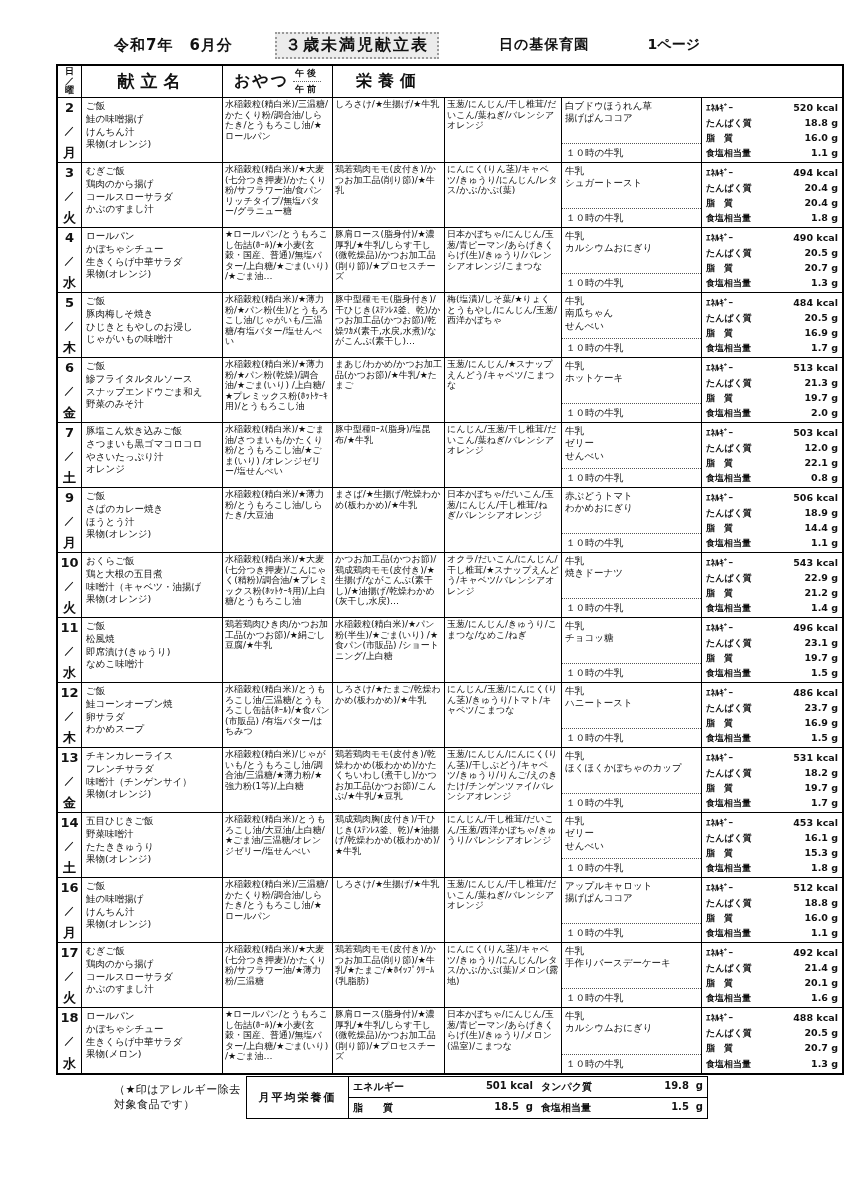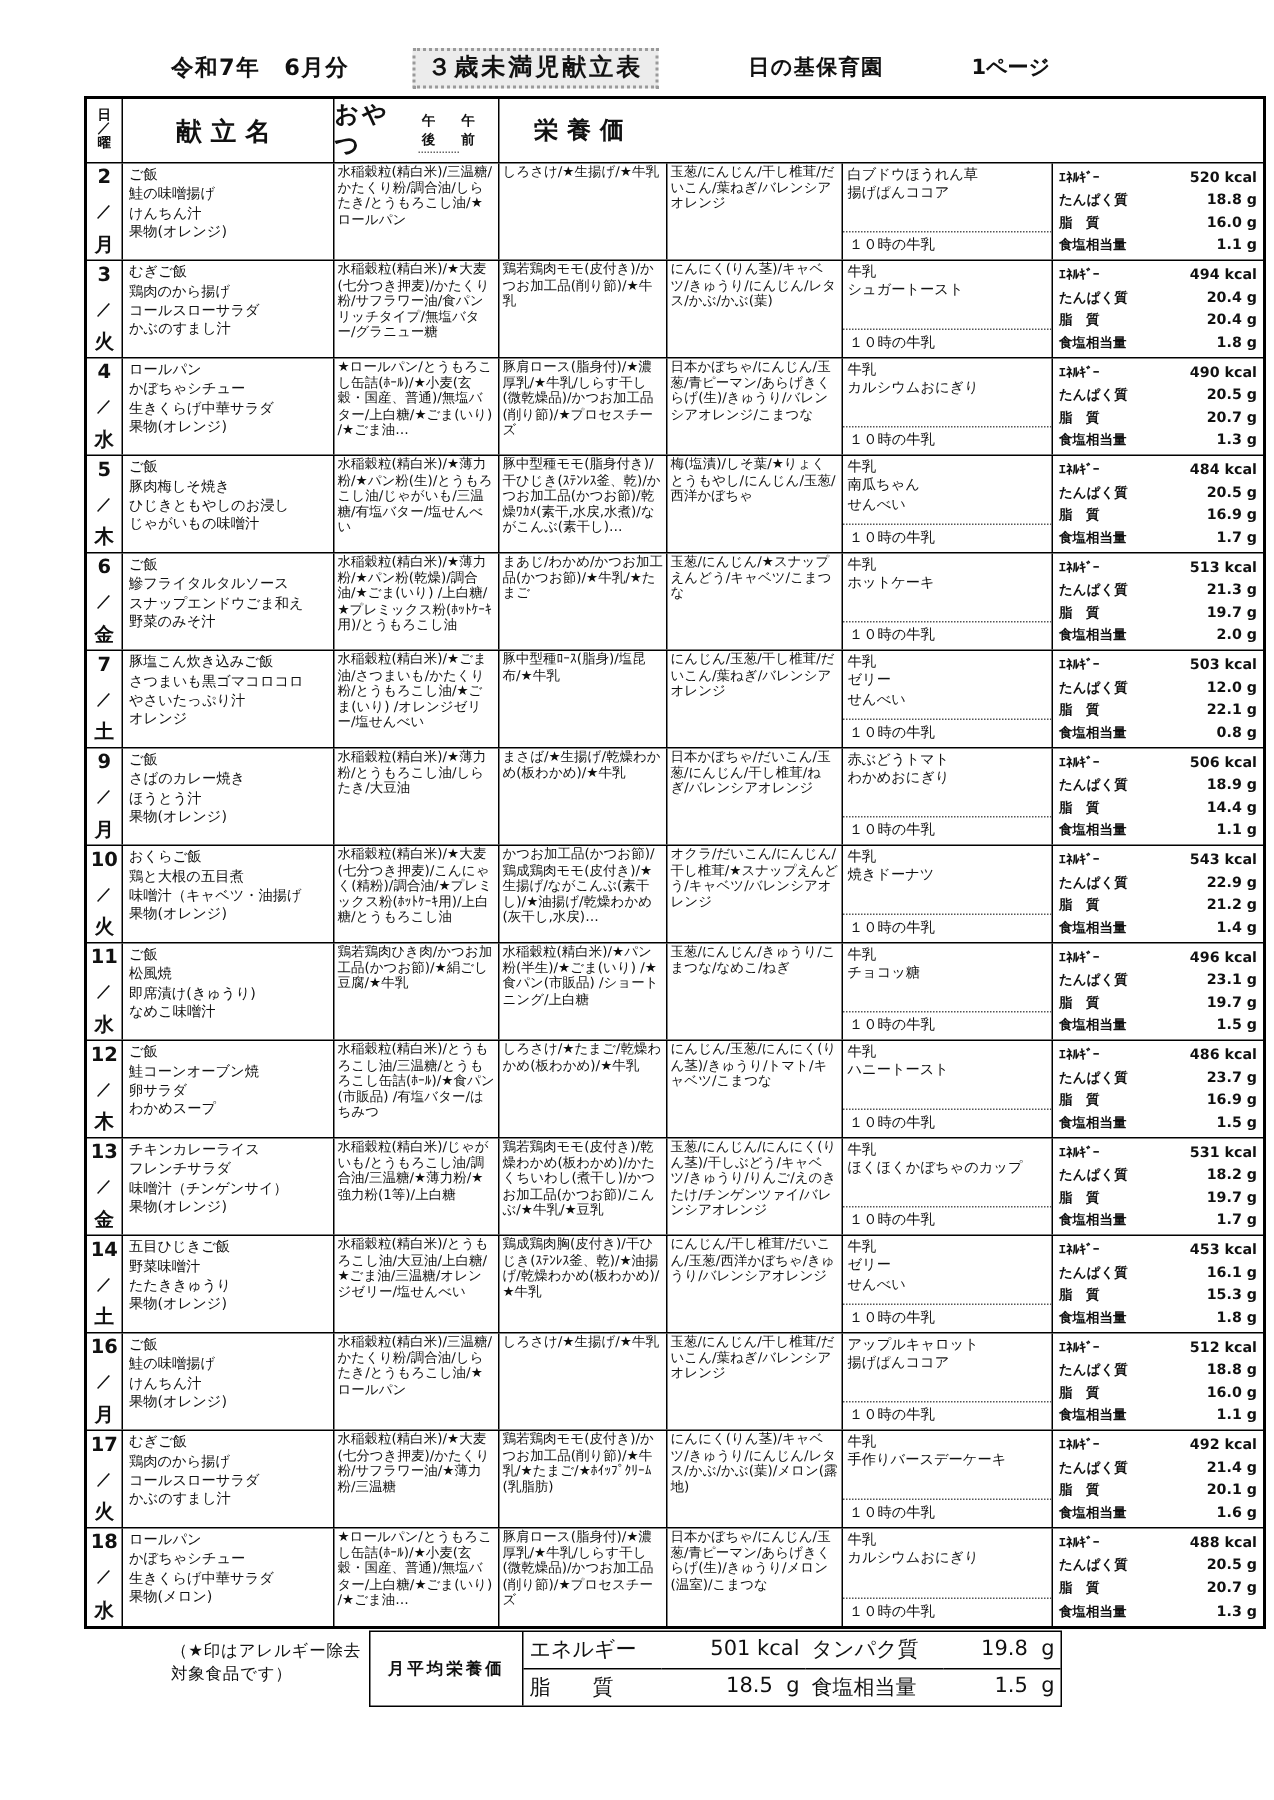--- a/index.html
+++ b/index.html
@@ -41,21 +41,21 @@
   .hdr .cell { display: flex; align-items: center; justify-content: center; font-weight: bold; }
   .hdr-day { font-size: 9px; flex-direction: column; line-height: 1.05; border-right: 1.5px solid #000; }
   .hdr-menu { font-size: 17px; letter-spacing: 6px; border-right: 1.5px solid #000; }
   .hdr-ing { grid-column: 3 / 6; border-right: 1.5px solid #000; display: flex; flex-direction: column; }
   .hdr-ing-top { font-size: 16px; letter-spacing: 14px; font-weight: bold; text-align: center; flex: 1; display: flex; align-items: center; justify-content: center; border-bottom: 1px solid #000; }
   .hdr-ing-sub { display: grid; grid-template-columns: 110px 112px 117px; height: 18px; }
   .hdr-ing-sub > div { font-size: 8.5px; font-weight: bold; display: flex; align-items: center; justify-content: center; border-right: 1px solid #000; }
   .hdr-ing-sub > div:last-child { border-right: none; }
   .hdr-snack { border-right: 1.5px solid #000; gap: 4px; }
   .hdr-snack .big { font-size: 16px; letter-spacing: 2px; font-weight: bold; }
-  .hdr-snack .ampm { display: flex; flex-direction: row; font-size: 9px; font-weight: bold; }
+  .hdr-snack .ampm { display: flex; flex-direction: column; font-size: 9px; font-weight: bold; }
   .hdr-snack .ampm .pm { border-bottom: 1px dotted #666; padding: 1px 2px; letter-spacing: 3px; }
   .hdr-snack .ampm .am { padding: 1px 2px; letter-spacing: 3px; }
   .hdr-nut { font-size: 16px; letter-spacing: 6px; }
 
   
   .data-row { border-bottom: 1.2px solid #000; }
   .data-row:last-child { border-bottom: none; }
   .cell { min-height: 0; }
   .c { border-right: 1.2px solid #000; padding: 1px 2px; font-size: 9px; line-height: 1.18; overflow: hidden; }
   .c:last-child { border-right: none; }
@@ -73,21 +73,21 @@
   .nut-label { font-size: 9px; font-weight: bold; letter-spacing: 0px; white-space: pre; }
   .nut-value { font-size: 9.5px; font-weight: bold; white-space: pre; }
   .row-min { min-height: 65px; }
 
   
   .footer { display: flex; margin-top: 1px; align-items: flex-start; }
   .foot-note { font-size: 11px; font-weight: normal; margin-left: 58px; padding-top: 6px; letter-spacing: 0.5px; }
   .avg-box { margin-left: auto; display: flex; border: 1.5px solid #000; width: 462px; }
   .avg-label { width: 102px; display: flex; align-items: center; justify-content: center; font-size: 11px; font-weight: bold; letter-spacing: 2px; border-right: 1.2px solid #000; }
   .avg-grid { flex: 1; display: grid; grid-template-columns: 92px 96px 92px 78px; }
-  .avg-grid > div { font-size: 14px; font-weight: normal; padding: 3px 4px; white-space: pre; }
+  .avg-grid > div { font-size: 10px; font-weight: bold; padding: 3px 4px; white-space: pre; }
   .avg-grid .r1 { border-bottom: 1.2px solid #000; }
   .avg-val { text-align: right; }
 </style>
 </head>
 <body>
 
 <div class="sheet">
 
   <div class="top-header">
     <span class="th-date">令和7年　6月分</span>

